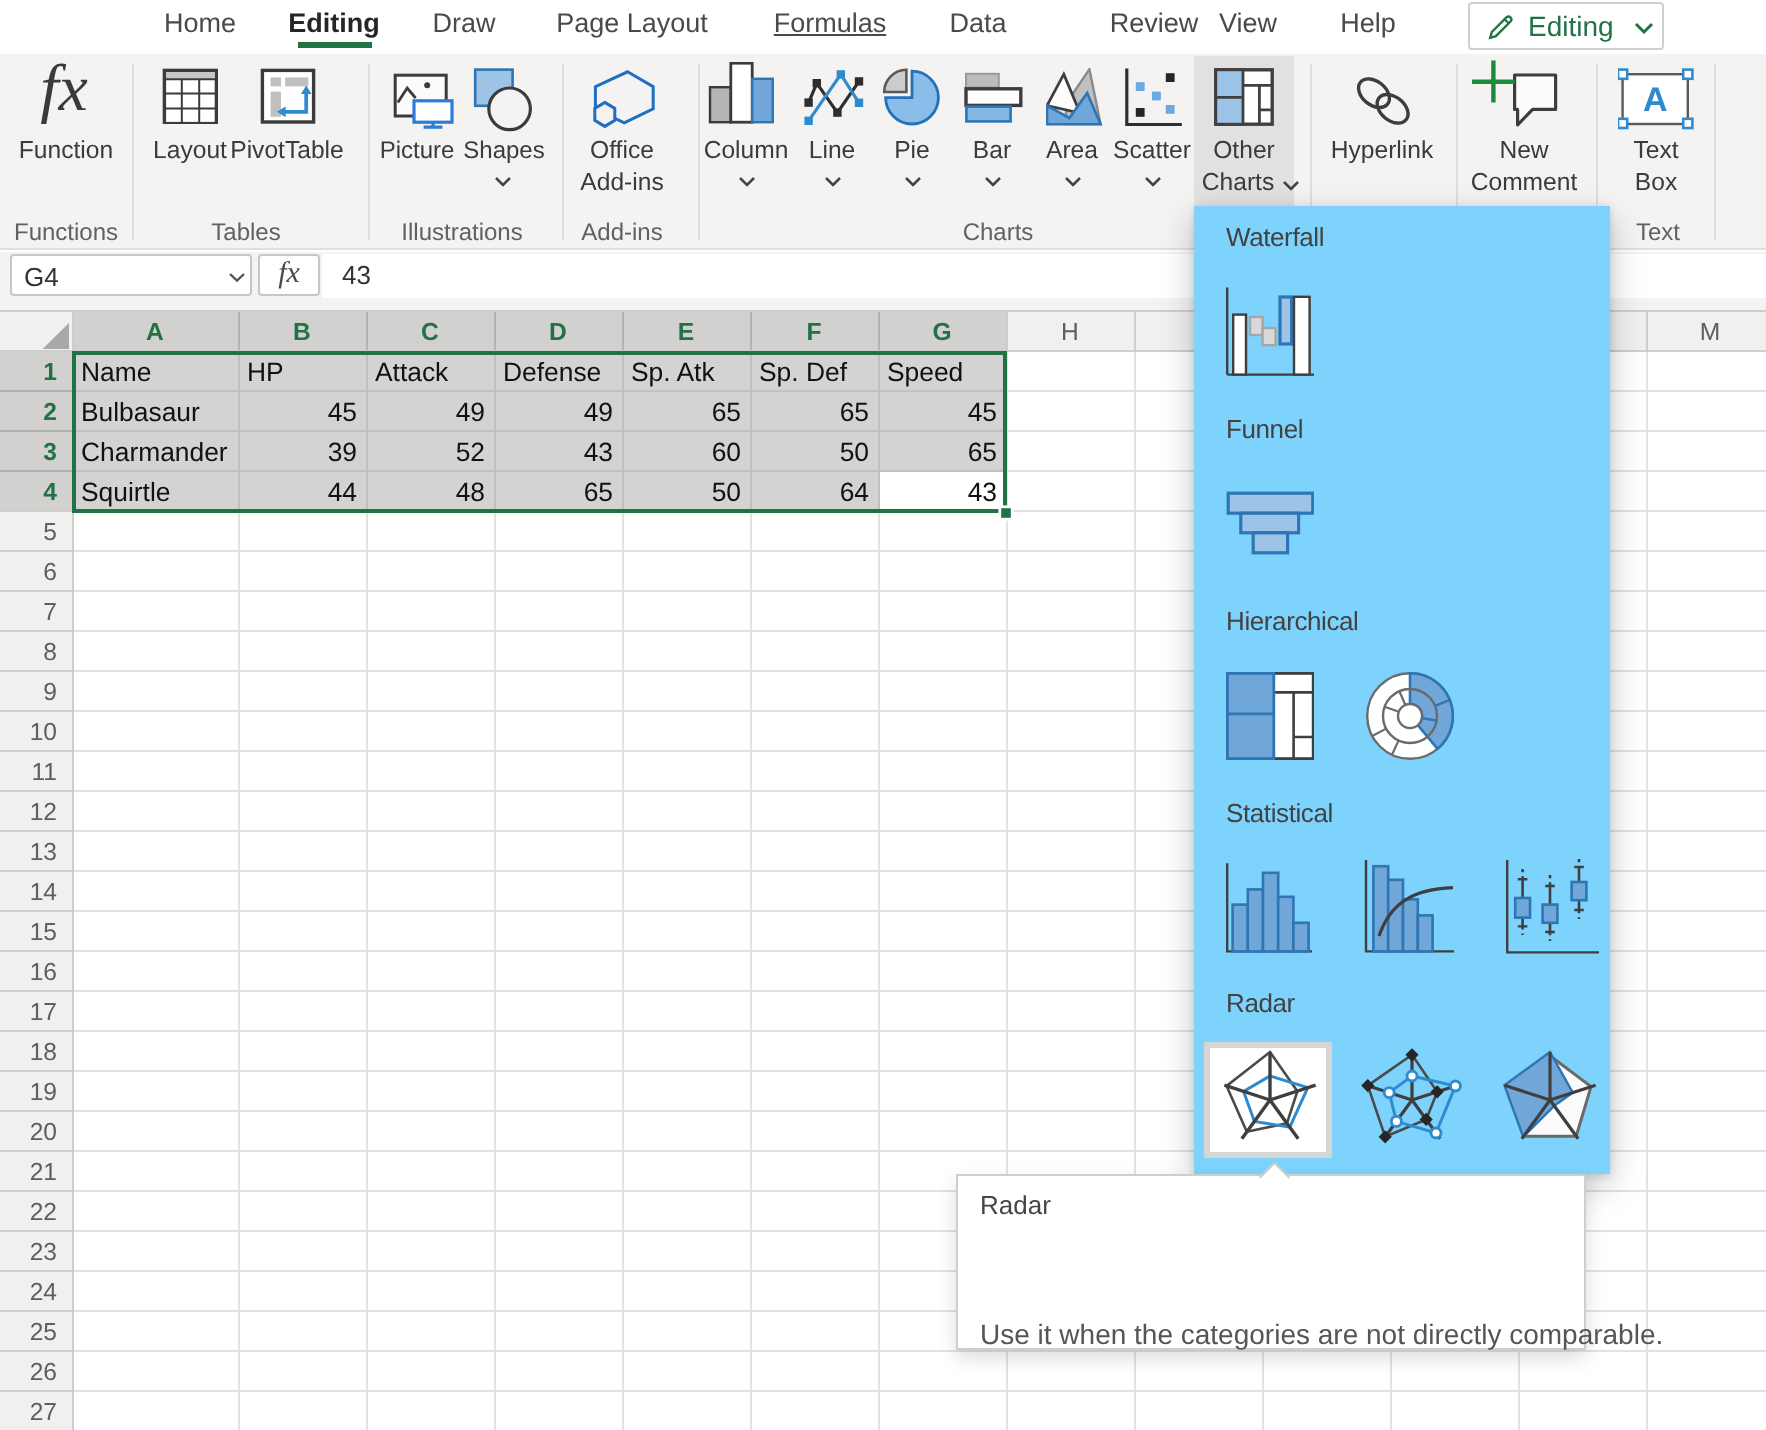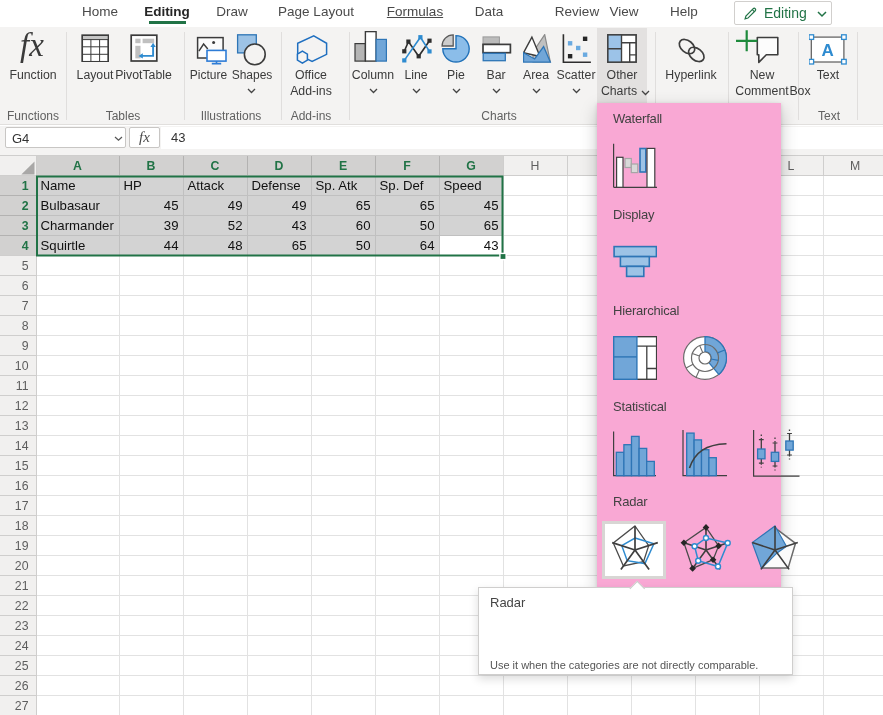--- a/index.html
+++ b/index.html
@@ -150,21 +150,21 @@
 <div class="abs ctr rlbl" style="left:456px;top:68px">Pie</div>
 <div class="abs ctr rlbl" style="left:496px;top:68px">Bar</div>
 <div class="abs ctr rlbl" style="left:536px;top:68px">Area</div>
 <div class="abs ctr rlbl" style="left:576px;top:68px">Scatter</div>
 <div class="abs ctr rlbl" style="left:622px;top:68px">Other</div>
 <div class="abs ctr rlbl" style="left:691px;top:68px">Hyperlink</div>
 <div class="abs ctr rlbl" style="left:762px;top:68px">New</div>
 <div class="abs ctr rlbl" style="left:828px;top:68px">Text</div>
 <div class="abs ctr rlbl" style="left:311px;top:84px">Add-ins</div>
 <div class="abs ctr rlbl" style="left:762px;top:84px">Comment</div>
-<div class="abs ctr rlbl" style="left:800px;top:84px">Box</div>
+<div class="abs ctr rlbl" style="left:828px;top:84px">Box</div>
 <div class="abs ctr rlbl" style="left:208.5px;top:68px;font-size:12px">Picture</div>
 <div class="abs ctr rlbl" style="left:252px;top:68px;font-size:12px">Shapes</div>
 <div class="abs ctr rlbl" style="left:619px;top:84px">Charts</div>
 <svg class="abs" style="left:641px;top:90px" width="9" height="6" viewBox="0 0 9 6">
     <path d="M1 1 L4.5 4.5 L8 1" fill="none" stroke="#444" stroke-width="1.3"></path>
   </svg>
 <svg class="abs" style="left:246.5px;top:88px" width="9" height="6" viewBox="0 0 9 6">
     <path d="M1 1 L4.5 4.5 L8 1" fill="none" stroke="#444" stroke-width="1.3"></path>
   </svg>
 <svg class="abs" style="left:368.5px;top:88px" width="9" height="6" viewBox="0 0 9 6">
@@ -285,23 +285,23 @@
     <text x="178.5" y="95.4" font-size="13.2" fill="#111" text-anchor="end">44</text>
     <text x="242.5" y="95.4" font-size="13.2" fill="#111" text-anchor="end">48</text>
     <text x="306.5" y="95.4" font-size="13.2" fill="#111" text-anchor="end">65</text>
     <text x="370.5" y="95.4" font-size="13.2" fill="#111" text-anchor="end">50</text>
     <text x="434.5" y="95.4" font-size="13.2" fill="#111" text-anchor="end">64</text>
     <text x="498.5" y="95.4" font-size="13.2" fill="#111" text-anchor="end">43</text>
     <rect x="37" y="21.5" width="465.5" height="79" fill="none" stroke="#217346" stroke-width="2"></rect>
     <rect x="499.2" y="97.7" width="7.6" height="7.6" fill="#fff"></rect>
     <rect x="500.6" y="99.1" width="4.8" height="4.8" fill="#217346"></rect>
   </svg>
-<div class="abs" style="left:597px;top:103px;width:184px;height:484px;background:#f9a8d4;box-shadow:0 6px 16px rgba(0,0,0,.22),0 1px 4px rgba(0,0,0,.13);z-index:5">
+<div class="abs" style="left:597px;top:103px;width:208px;height:484px;background:#7dd3fc;box-shadow:0 6px 16px rgba(0,0,0,.22),0 1px 4px rgba(0,0,0,.13);z-index:5">
 <div class="abs ptitle" style="left:16px;top:8px">Waterfall</div>
-<div class="abs ptitle" style="left:16px;top:104px">Display</div>
+<div class="abs ptitle" style="left:16px;top:104px">Funnel</div>
 <div class="abs ptitle" style="left:16px;top:200px">Hierarchical</div>
 <div class="abs ptitle" style="left:16px;top:296px">Statistical</div>
 <div class="abs ptitle" style="left:16px;top:391px">Radar</div>
 <svg class="abs" style="left:16px;top:40px" width="45" height="46" viewBox="0 0 45 46">
       <path d="M0.6 0.8 V44.3 M0.6 44.3 H44" stroke="#3f3f3f" stroke-width="1.2" fill="none"></path>
 <rect x="3.6" y="14.3" width="6.4" height="30" fill="#fff" stroke="#3f3f3f" stroke-width="1.2"></rect>
 <rect x="12" y="15.5" width="6.3" height="9" fill="#d9d9d9" stroke="#a6a6a6" stroke-width="1.2"></rect>
 <rect x="18.3" y="21" width="6.5" height="8.6" fill="#d9d9d9" stroke="#a6a6a6" stroke-width="1.2"></rect>
 <rect x="27" y="5.5" width="5.8" height="23.5" fill="#9dc3e6" stroke="#2e75b6" stroke-width="1.6"></rect>
 <rect x="34" y="5.4" width="7.8" height="38.9" fill="#fff" stroke="#3f3f3f" stroke-width="1.2"></rect>
@@ -387,15 +387,15 @@
       <circle cx="14.6" cy="22.3" r="2.5" fill="#fff" stroke="#2e8bd0" stroke-width="1.4"></circle>
     </svg>
 <svg class="abs" style="left:152px;top:421px" width="52" height="52" viewBox="0 0 52 52">
       <polygon points="26.0,3.9 46.5,19.3 39.1,44.1 12.9,44.1 5.0,19.2" fill="#fbfbfb" stroke="#6a6a6a" stroke-width="1.5"></polygon>
 <polygon points="26.0,2.0 37.4,22.3 28.1,28.9 12.6,44.4 3.2,18.6" fill="#71a6d8" stroke="#2e75b6" stroke-width="1.2"></polygon>
 <path d="M26 26 L26.0 2.0 M26 26 L48.8 18.6 M26 26 L40.1 45.4 M26 26 L11.9 45.4 M26 26 L3.2 18.6" stroke="#3f3f3f" stroke-width="1.6"></path>
     </svg>
 </div>
 <div class="abs" style="left:478px;top:587px;width:315px;height:88px;background:#fff;border:1px solid #cfcecd;box-shadow:0 4px 9px rgba(0,0,0,.14);z-index:6">
 <div class="abs" style="left:11px;top:7px;font-size:13px;color:#454545">Radar</div>
-<div class="abs" style="left:11px;top:71px;font-size:11px;color:#555;white-space:nowrap">Use it when the categories are not directly comparable.</div>
+<div class="abs" style="left:11px;top:71px;font-size:14px;color:#555;white-space:nowrap">Use it when the categories are not directly comparable.</div>
 </div>
 <div class="abs" style="left:631.5px;top:582.5px;width:10.5px;height:10.5px;background:#fff;border-left:1px solid #c9c8c7;border-top:1px solid #c9c8c7;transform:rotate(45deg);z-index:7"></div>
 
 </body></html>

